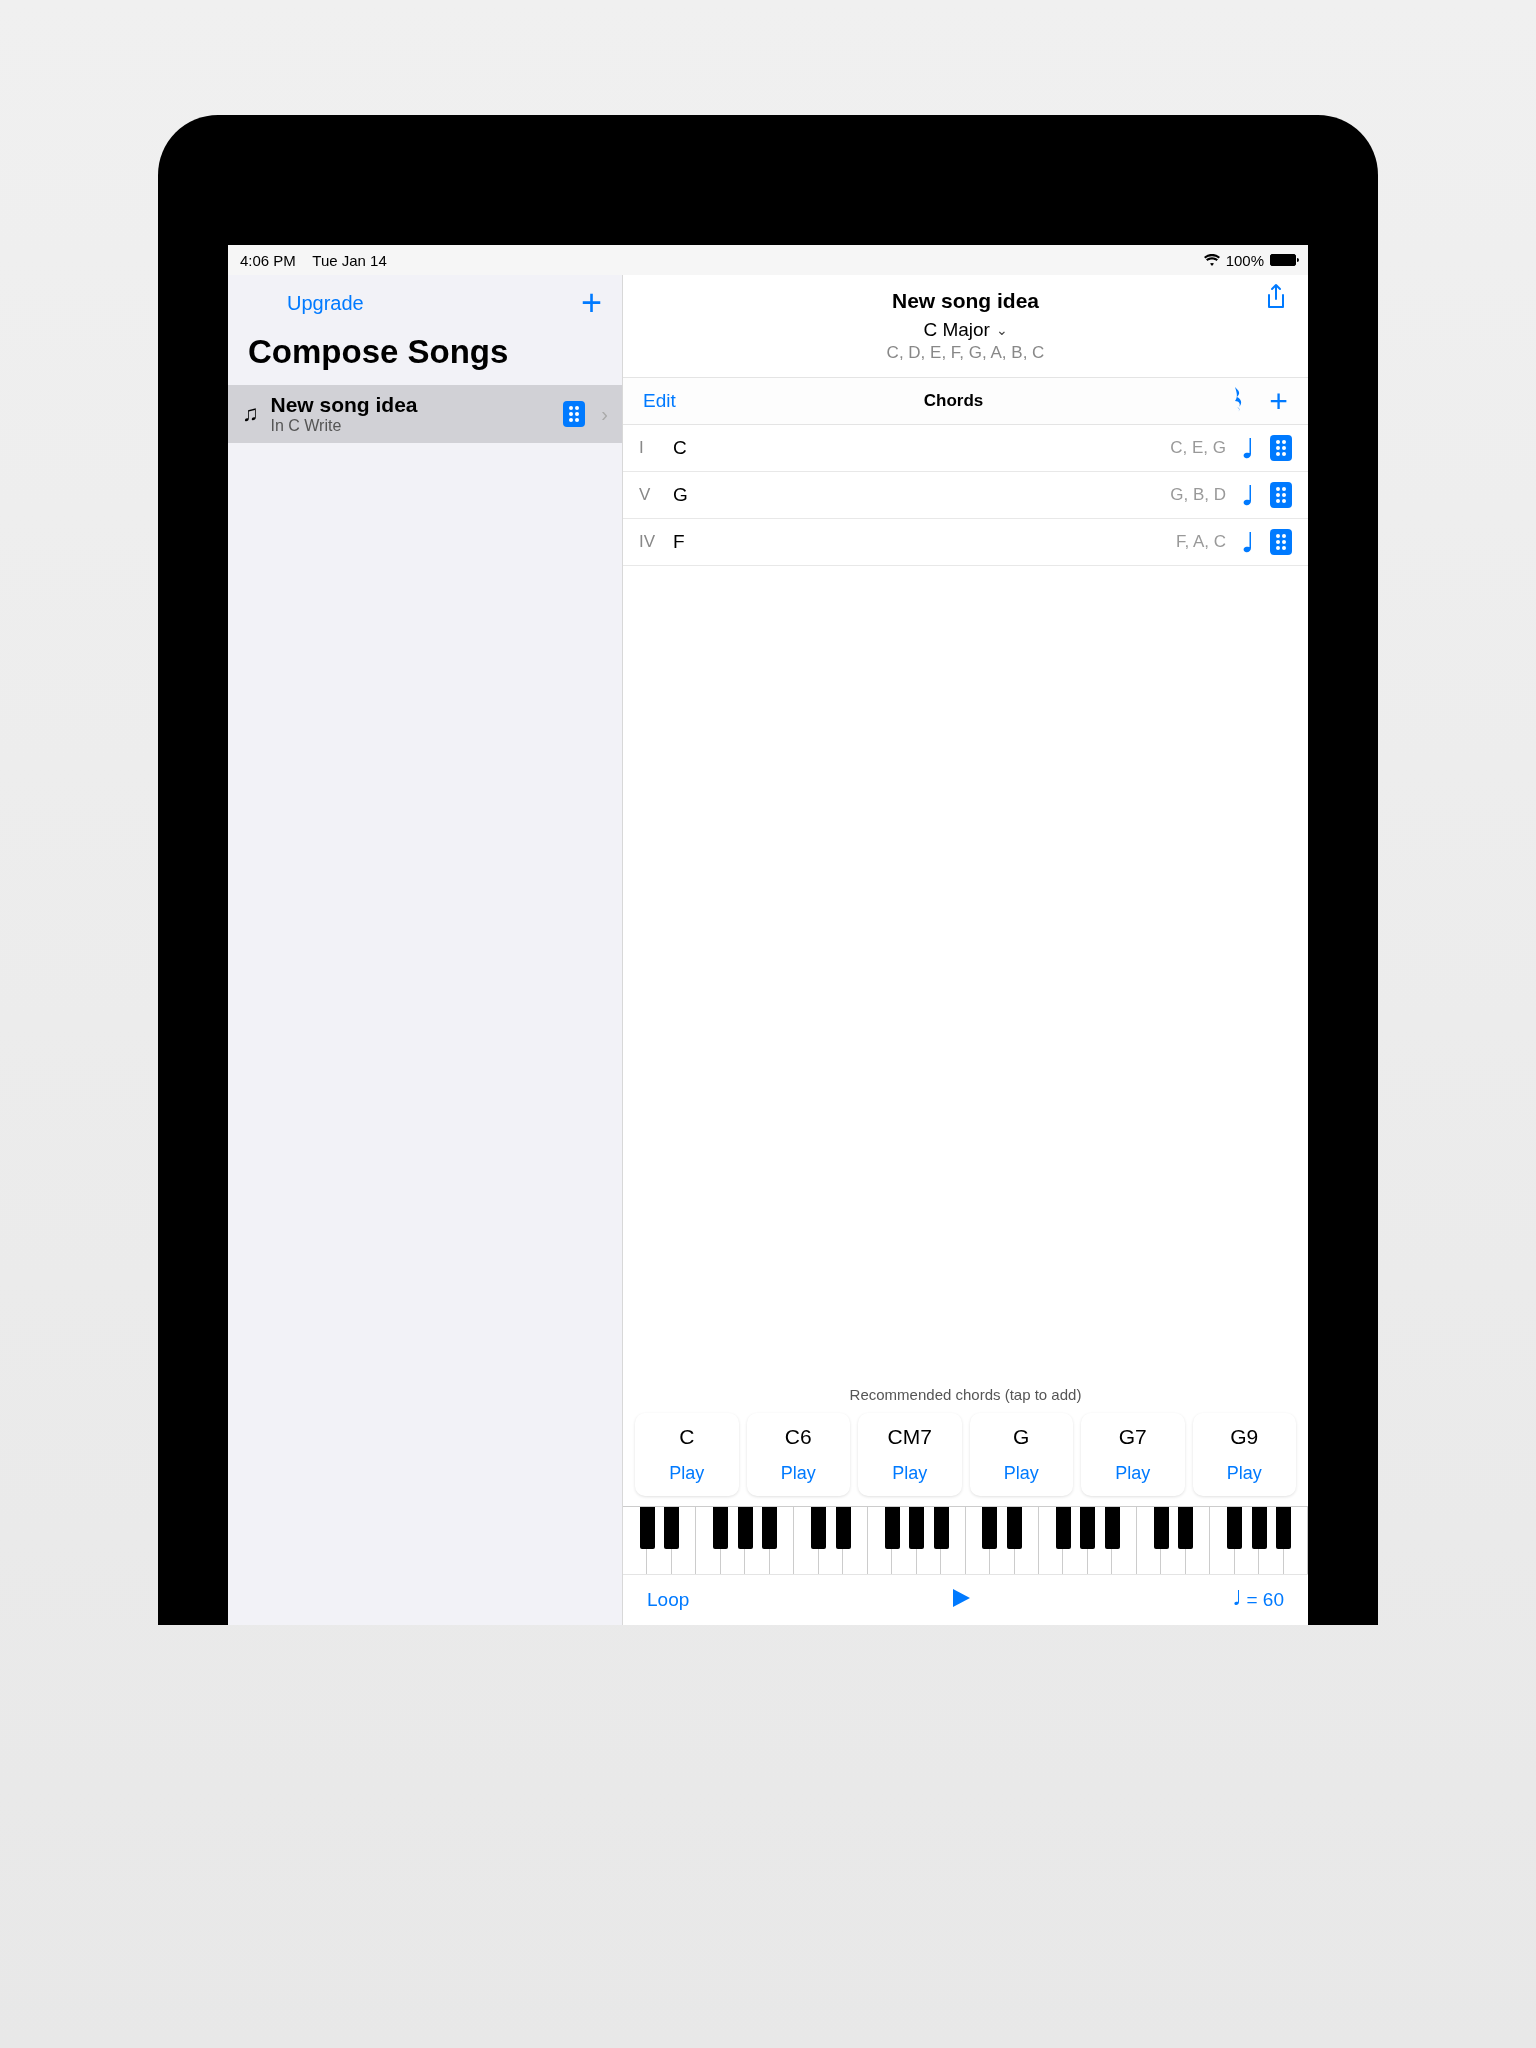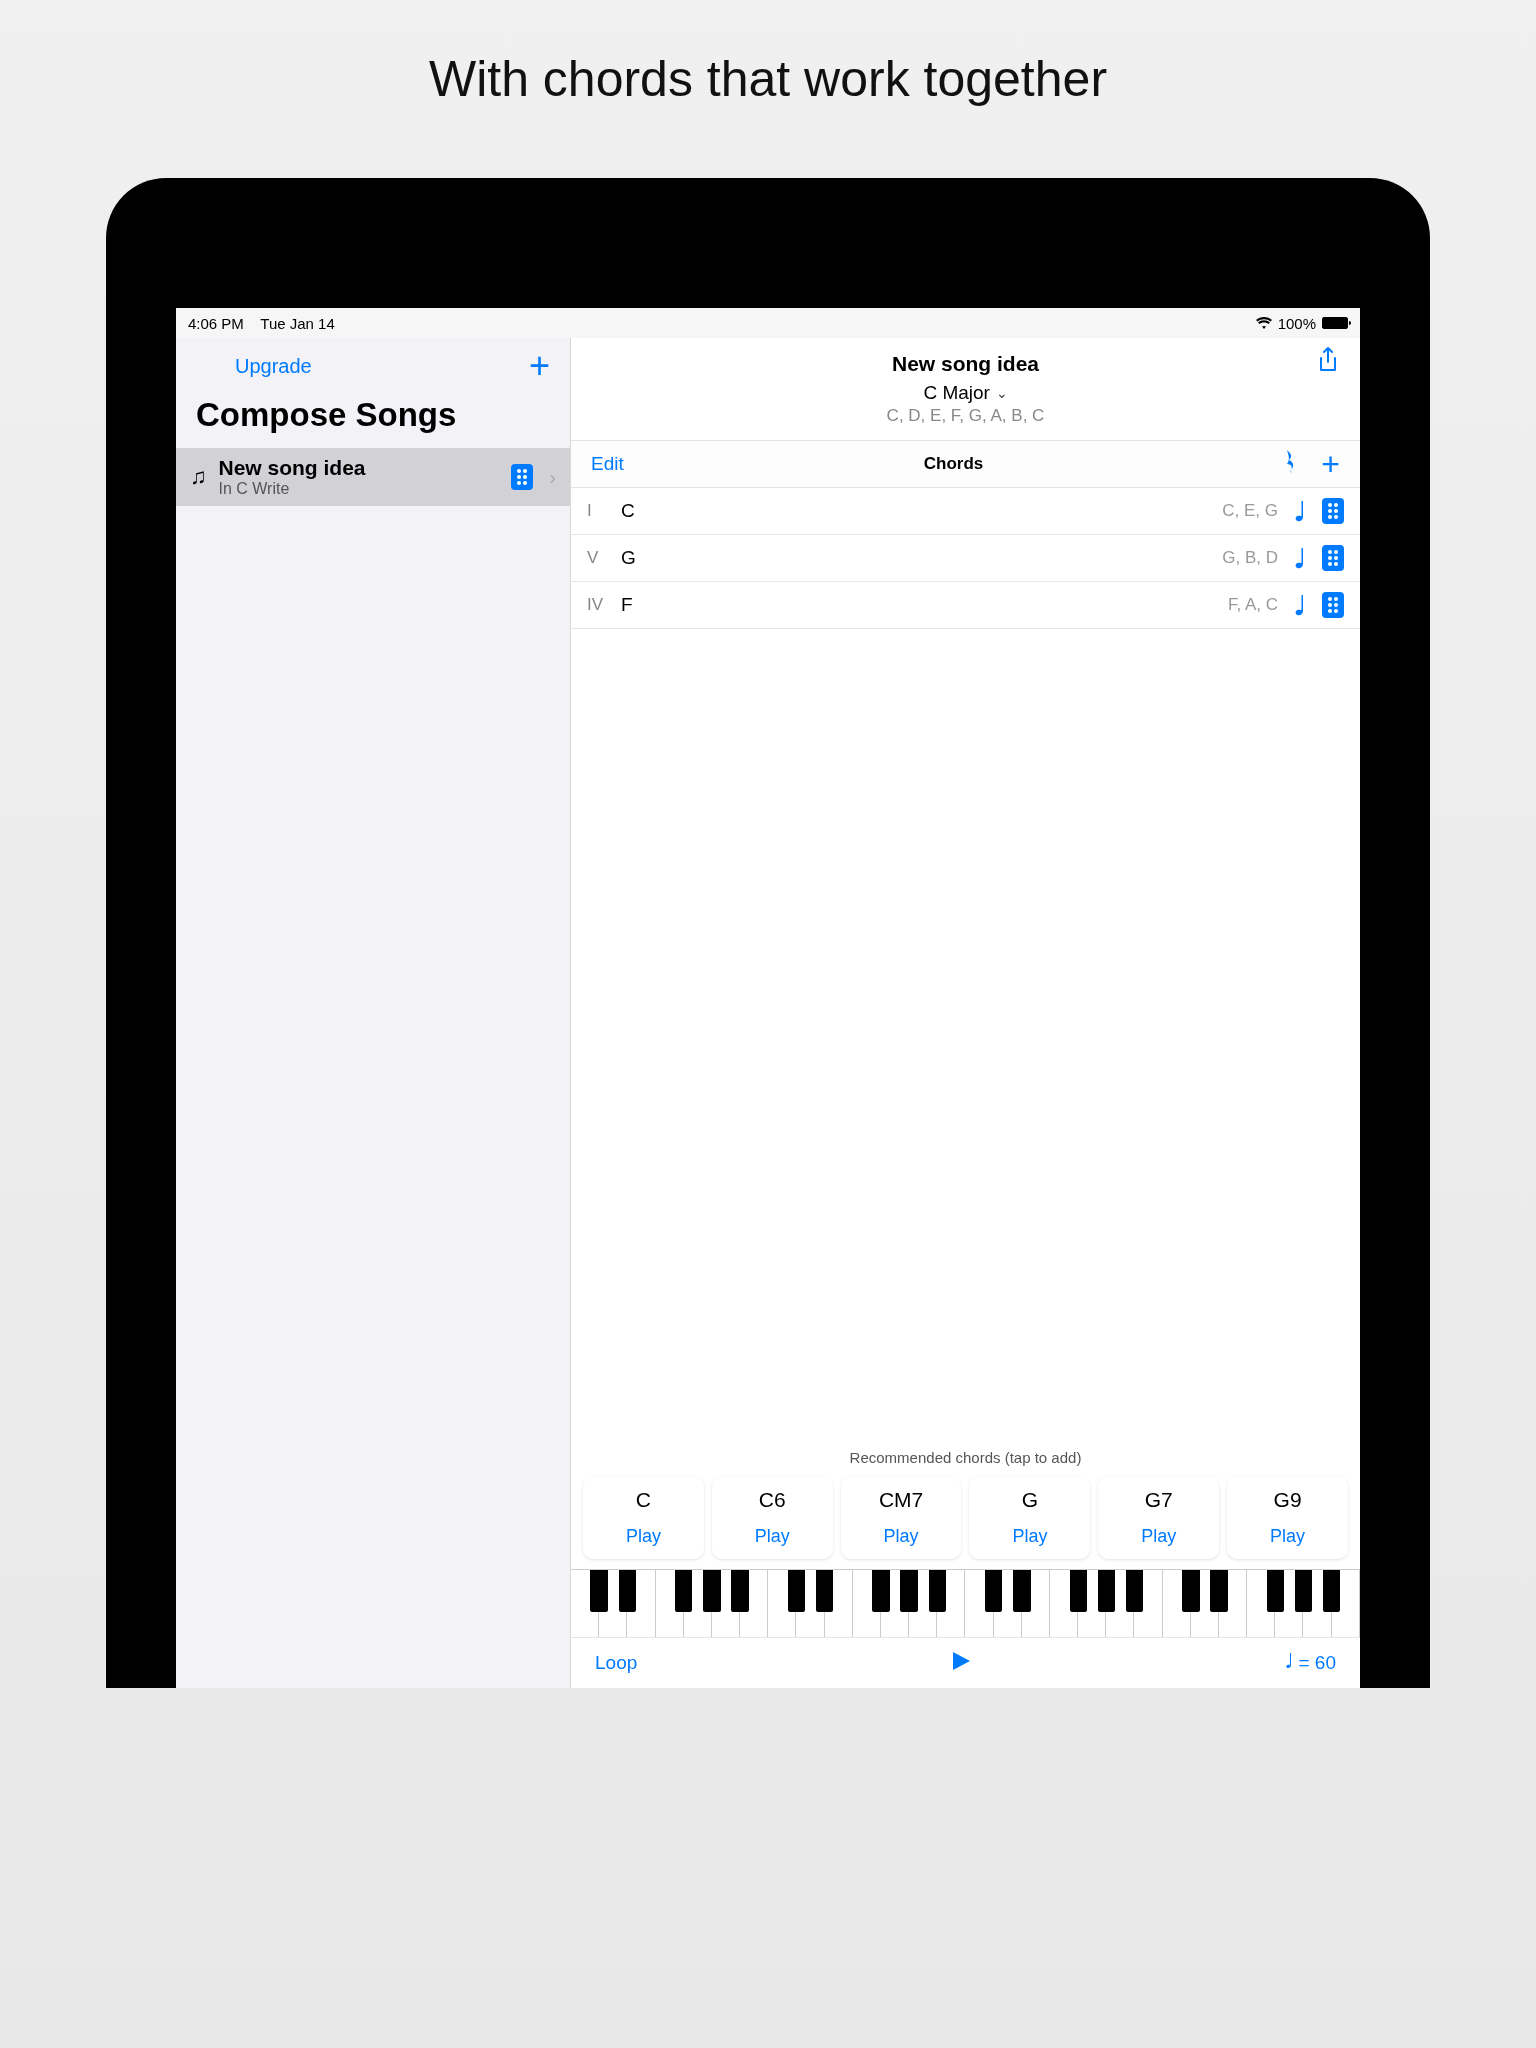--- a/index.html
+++ b/index.html
@@ -24,21 +24,21 @@
       color: #000;
     }
     .hero p {
       font-size: 50px;
       font-weight: 400;
       color: #111;
       margin-top: 5px;
     }
     .device {
       margin-top: 70px;
-      width: 1324px;
+      width: 1220px;
       background: #000;
       border-radius: 60px 60px 0 0;
       padding: 130px 70px 0 70px;
     }
     .screen {
       background: #fff;
       width: 100%;
       height: 1380px;
       display: flex;
       flex-direction: column;
@@ -210,21 +210,20 @@
     .bottom-bar .loop { color:#007aff; font-size:19px;}
     .bottom-bar .play { flex:1; text-align:center; color:#007aff;}
     .bottom-bar .play svg { width:22px; height:22px;}
     .bottom-bar .tempo { color:#007aff; font-size:19px; display:flex; align-items:center; gap:4px;}
     .tempo-note svg { width: 10px; height: 18px; }
   </style>
 </head>
 <body>
 
 <div class="hero">
-  <p>With chords that work together</p>
 </div>
 
 <div class="device">
   <div class="screen">
 
     <div class="status-bar">
       <div class="status-left">
         <span>4:06 PM</span>
         &nbsp;&nbsp;
         <span>Tue Jan 14</span>

